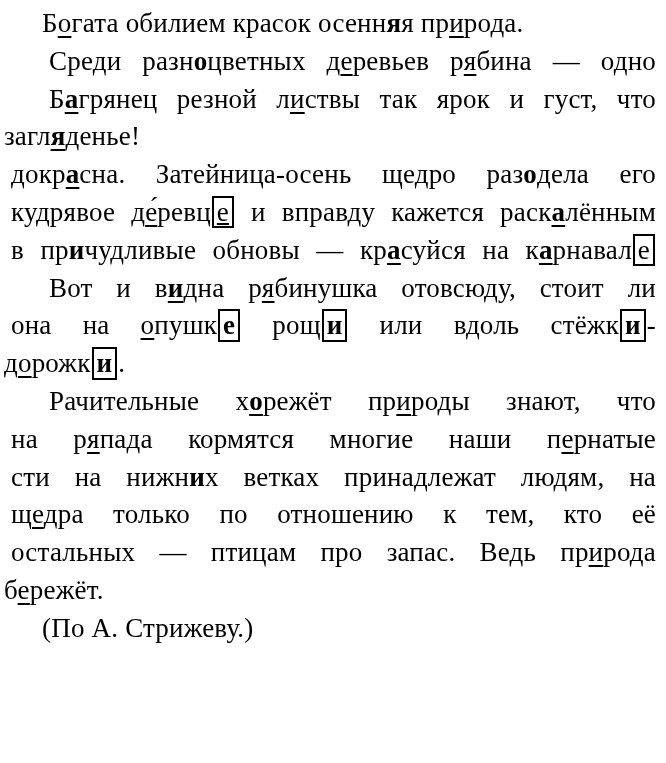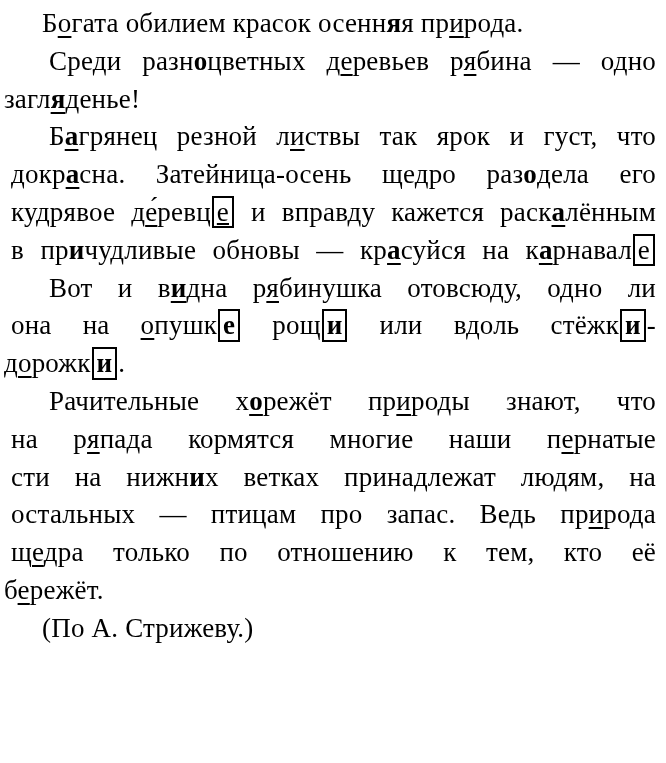--- a/index.html
+++ b/index.html
@@ -52,29 +52,29 @@
     text-underline-offset: 2px;
   }
 </style>
 </head>
 <body>
 
 <div class="doc">
   <div id="text-block">
       <div class="line indent"><span class="seg">Б</span><span class="seg u">о</span><span class="seg">гата обилием красок осенн</span><span class="seg b">я</span><span class="seg">я пр</span><span class="seg u">и</span><span class="seg">рода.</span></div>
       <div class="line indent justify"><span class="seg">Среди разн</span><span class="seg b">о</span><span class="seg">цветных д</span><span class="seg u">е</span><span class="seg">ревьев р</span><span class="seg u">я</span><span class="seg">бина — одно</span></div>
+      <div class="line indent justify"><span class="seg">Б</span><span class="seg b u">а</span><span class="seg">грянец резной л</span><span class="seg u">и</span><span class="seg">ствы так ярок и густ, что</span></div>
       <div class="line"><span class="seg">загл</span><span class="seg b u">я</span><span class="seg">денье!</span></div>
-      <div class="line indent justify"><span class="seg">Б</span><span class="seg b u">а</span><span class="seg">грянец резной л</span><span class="seg u">и</span><span class="seg">ствы так ярок и густ, что</span></div>
       <div class="line justify"><span class="seg">докр</span><span class="seg b u">а</span><span class="seg">сна. Затейница-осень щедро раз</span><span class="seg b">о</span><span class="seg">дела его</span></div>
       <div class="line justify"><span class="seg">кудрявое д</span><span class="seg u">е́</span><span class="seg">ревц</span><span class="seg u x">е</span><span class="seg"> и вправду кажется раск</span><span class="seg b u">а</span><span class="seg">лённым</span></div>
       <div class="line justify"><span class="seg">в пр</span><span class="seg b">и</span><span class="seg">чудливые обновы — кр</span><span class="seg b u">а</span><span class="seg">суйся на к</span><span class="seg b u">а</span><span class="seg">рнавал</span><span class="seg x">е</span></div>
-      <div class="line indent justify"><span class="seg">Вот и в</span><span class="seg b u">и</span><span class="seg">дна р</span><span class="seg u">я</span><span class="seg">бинушка отовсюду, одно ли</span></div>
+      <div class="line indent justify"><span class="seg">Вот и в</span><span class="seg b u">и</span><span class="seg">дна р</span><span class="seg u">я</span><span class="seg">бинушка отовсюду, стоит ли</span></div>
       <div class="line justify"><span class="seg">она на </span><span class="seg u">о</span><span class="seg">пушк</span><span class="seg b x">е</span><span class="seg"> рощ</span><span class="seg b x">и</span><span class="seg"> или вдоль стёжк</span><span class="seg b x">и</span><span class="seg">-</span></div>
       <div class="line"><span class="seg">д</span><span class="seg u">о</span><span class="seg">рожк</span><span class="seg b x">и</span><span class="seg">.</span></div>
       <div class="line indent justify"><span class="seg">Рачительные х</span><span class="seg b u">о</span><span class="seg">режёт пр</span><span class="seg u">и</span><span class="seg">роды знают, что</span></div>
       <div class="line justify"><span class="seg">на р</span><span class="seg u">я</span><span class="seg">пада кормятся многие наши п</span><span class="seg u">е</span><span class="seg">рнатые</span></div>
       <div class="line justify"><span class="seg">сти на нижн</span><span class="seg b">и</span><span class="seg">х ветках принадлежат людям, на</span></div>
+      <div class="line justify"><span class="seg">щ</span><span class="seg u">е</span><span class="seg">дра только по отношению к тем, кто её</span></div>
       <div class="line justify"><span class="seg">остальных — птицам про запас. Ведь пр</span><span class="seg u">и</span><span class="seg">рода</span></div>
-      <div class="line justify"><span class="seg">щ</span><span class="seg u">е</span><span class="seg">дра только по отношению к тем, кто её</span></div>
       <div class="line"><span class="seg">б</span><span class="seg u">е</span><span class="seg">режёт.</span></div>
       <div class="line indent"><span class="seg">(По А. Стрижеву.)</span></div>
     </div>
 </div>
 
 </body></html>

